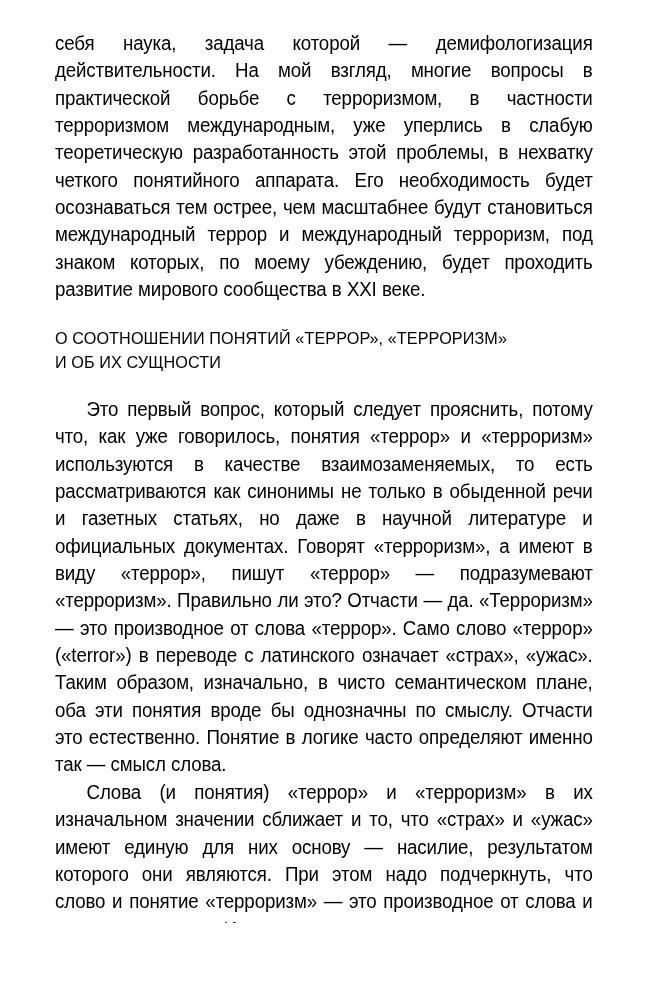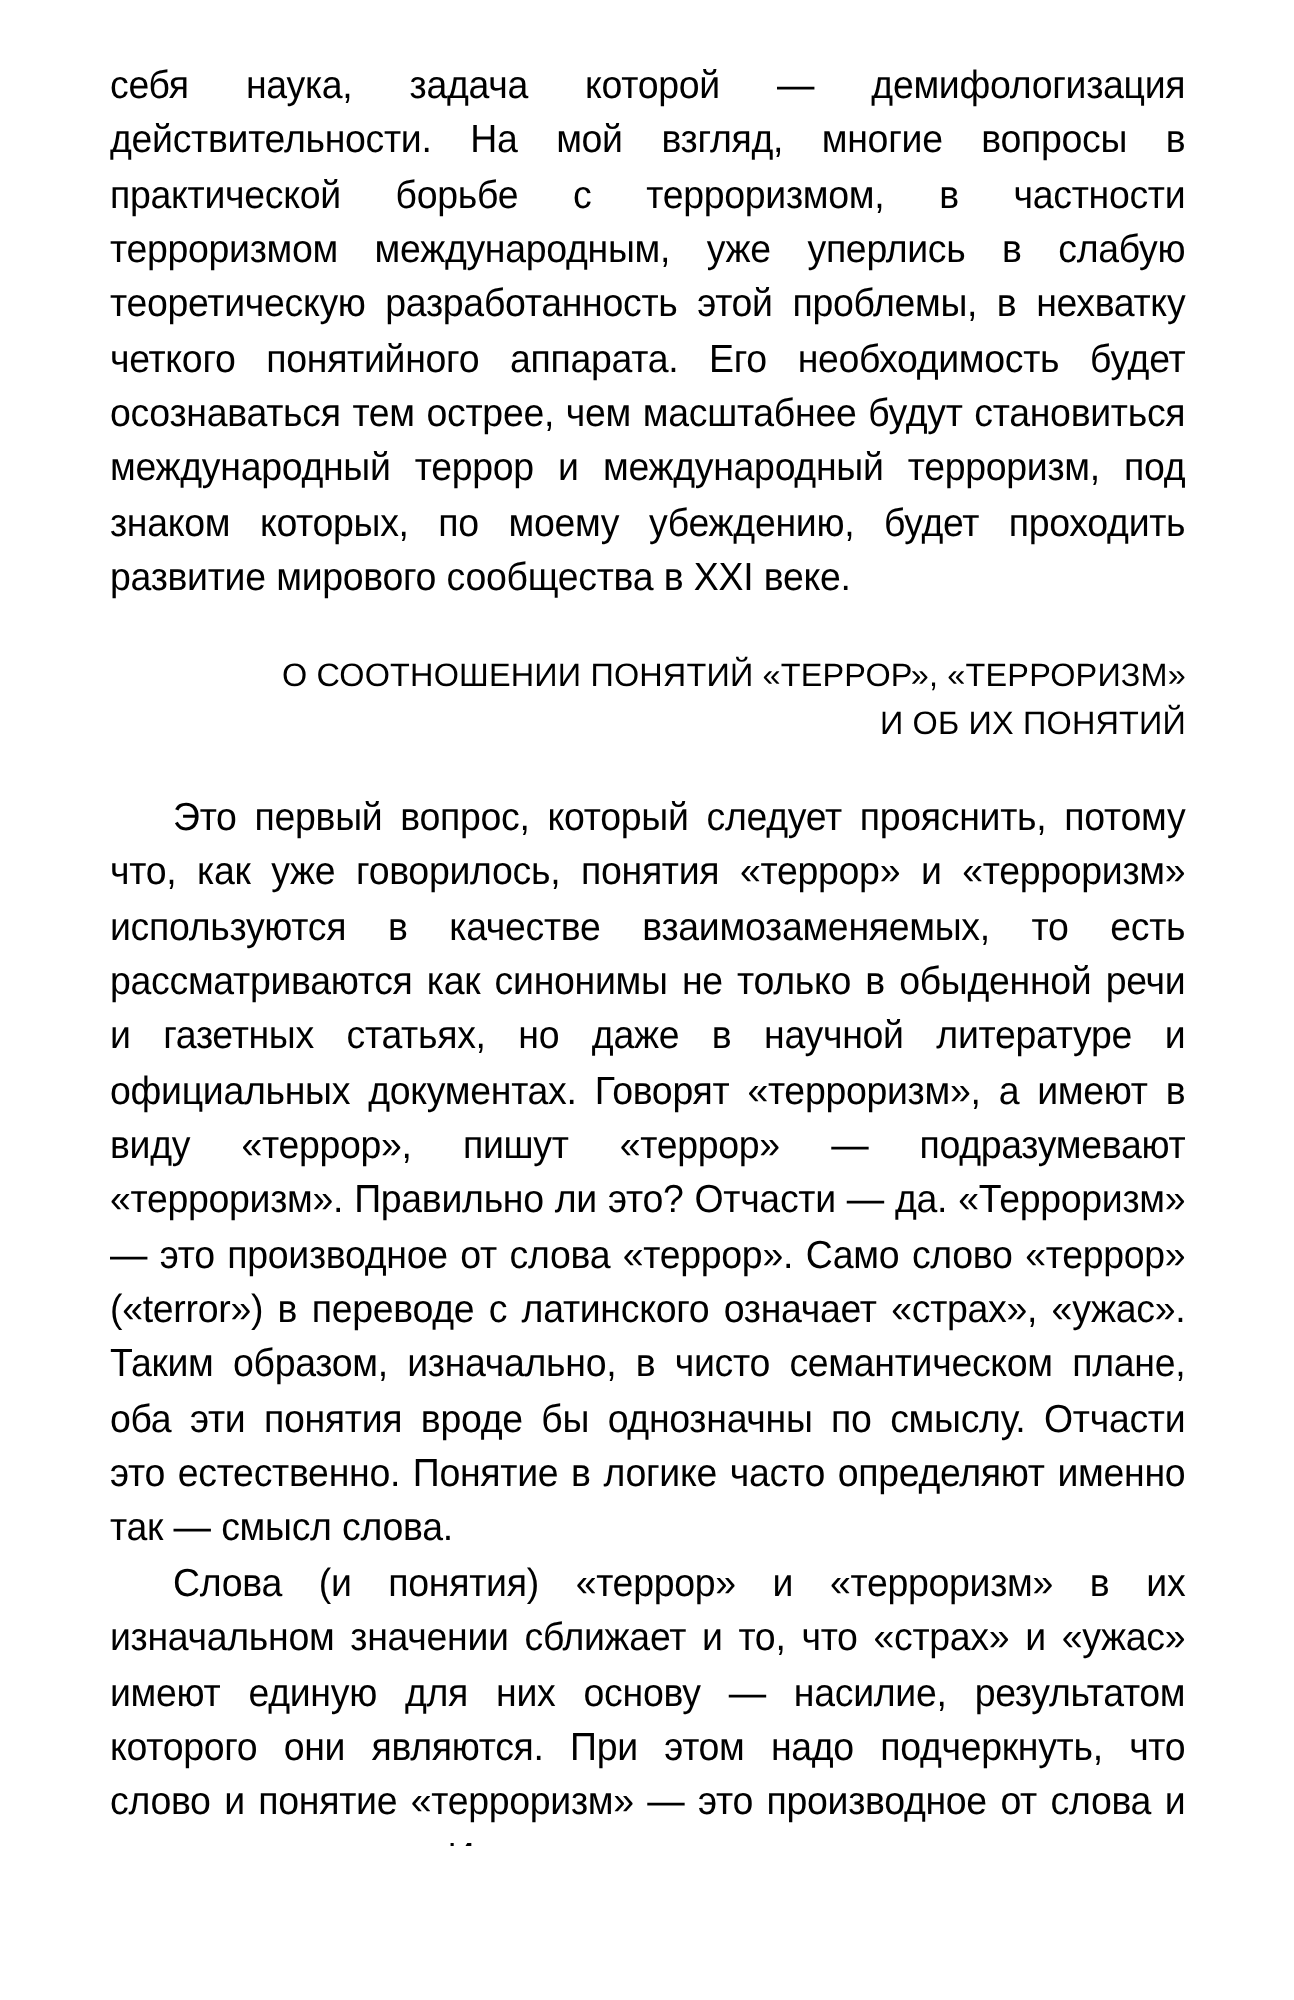--- a/index.html
+++ b/index.html
@@ -44,21 +44,21 @@
   .para.indent {
     text-indent: 33px;
   }
   .section-heading {
     margin: 0;
     padding: 0;
     font-family: "Liberation Sans", "DejaVu Sans", sans-serif;
     font-size: 16.2px;
     line-height: 24px;
     font-weight: 400;
-    text-align: right;
+    text-align: left;
     letter-spacing: 0.1px;
     color: #000000;
   }
   .heading-wrap {
     position: absolute;
     left: 55px;
     top: 326px;
     width: 538px;
   }
   .heading-line {
@@ -88,21 +88,21 @@
   <div class="text-block">
 
     <p class="para">себя наука, задача которой — демифологизация действительности. На мой взгляд, многие вопросы в практической борьбе с терроризмом, в частности терроризмом международным, уже уперлись в слабую теоретическую разработанность этой проблемы, в нехватку четкого понятийного аппарата. Его необходимость будет осознаваться тем острее, чем масштабнее будут становиться международный террор и международный терроризм, под знаком которых, по моему убеждению, будет проходить развитие мирового сообщества в XXI веке.</p>
 
     <div class="gap-before-heading"></div>
   </div>
 
   <div class="heading-wrap">
     <div class="section-heading">
       <span class="heading-line">О СООТНОШЕНИИ ПОНЯТИЙ «ТЕРРОР», «ТЕРРОРИЗМ»</span>
-      <span class="heading-line">И ОБ ИХ ПОНЯТИЙ</span>
+      <span class="heading-line">И ОБ ИХ СУЩНОСТИ</span>
     </div>
   </div>
 
   <div class="text-block" style="top:396px;">
     <p class="para indent">Это первый вопрос, который следует прояснить, потому что, как уже говорилось, понятия «террор» и «терроризм» используются в качестве взаимозаменяемых, то есть рассматриваются как синонимы не только в обыденной речи и газетных статьях, но даже в научной литературе и официальных документах. Говорят «терроризм», а имеют в виду «террор», пишут «террор» — подразумевают «терроризм». Правильно ли это? Отчасти — да. «Терроризм» — это производное от слова «террор». Само слово «террор» («terror») в переводе с латинского означает «страх», «ужас». Таким образом, изначально, в чисто семантическом плане, оба эти понятия вроде бы однозначны по смыслу. Отчасти это естественно. Понятие в логике часто определяют именно так — смысл слова.</p>
 
     <p class="para indent">Слова (и понятия) «террор» и «терроризм» в их изначальном значении сближает и то, что «страх» и «ужас» имеют единую для них основу — насилие, результатом которого они являются. При этом надо подчеркнуть, что слово и понятие «терроризм» — это производное от слова и понятия «террор». И чисто семантически, и по существу, как слово и как понятие, в том числе научное. Нельзя игнорировать тот факт, что смысловое содержание любого слова, термина, понятия в любом языке представляет определен-</p>
   </div>
 
   <div class="page-number">30</div>

